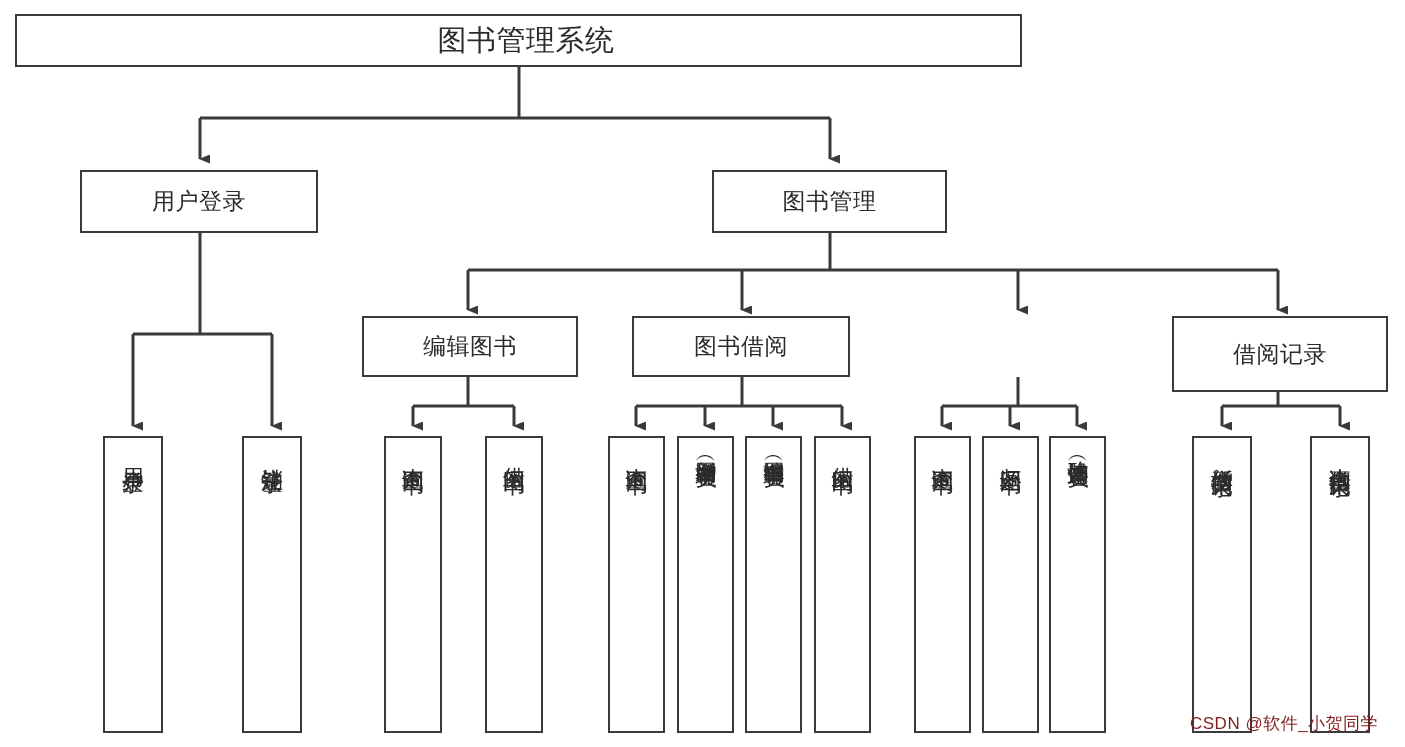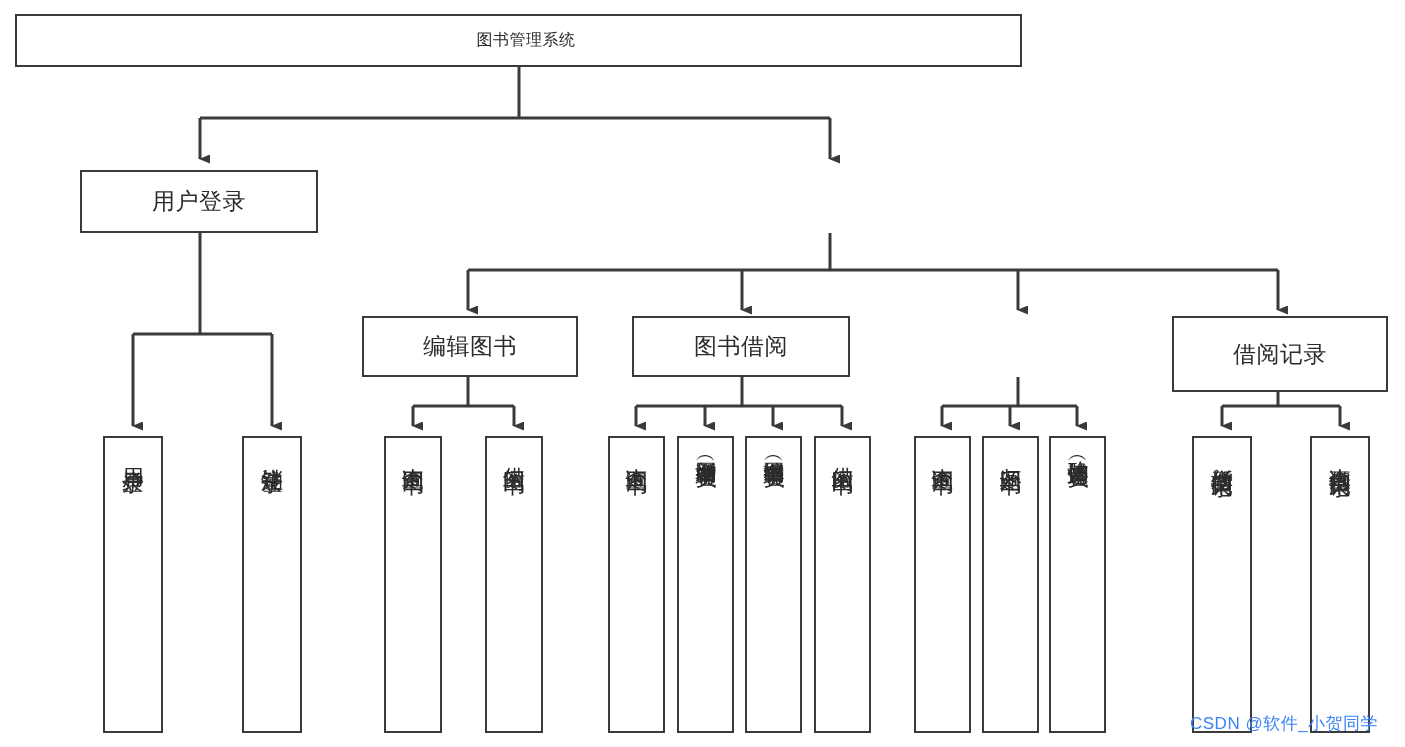--- a/index.html
+++ b/index.html
@@ -42,21 +42,21 @@
     text-align: center;
     line-height: 1.05;
     white-space: nowrap;
   }
   
   .node.horiz .node-label {
     font-size: 23px;
     letter-spacing: 0.5px;
   }
   .node.root .node-label {
-    font-size: 16px;
+    font-size: 29px;
     margin-left: 15px;
   }
   
   .node.vert {
     align-items: flex-start;
     justify-content: center;
     padding-top: 12px;
   }
   .node.vert .node-label {
     writing-mode: vertical-rl;
@@ -68,21 +68,21 @@
   }
   .node.vert.tall-text .node-label {
     font-size: 21px;
     letter-spacing: 1px;
   }
   #watermark {
     position: absolute;
     left: 1190px;
     top: 712px;
     font-size: 17px;
-    color: #3b82f6;
+    color: #7f1d1d;
     white-space: nowrap;
     z-index: 5;
     letter-spacing: 0.5px;
   }
 </style>
 </head>
 <body>
 
 <div id="diagram">
 
@@ -136,20 +136,23 @@
     </g>
   </svg>
 
   <div class="node root horiz" style="left:15px; top:14px; width:1007px; height:53px;">
     <span class="node-label">图书管理系统</span>
   </div>
 
   <div class="node horiz" style="left:80px; top:170px; width:238px; height:63px;">
     <span class="node-label">用户登录</span>
   </div>
+  <div class="node horiz" style="left:712px; top:170px; width:235px; height:63px;">
+    <span class="node-label">图书管理</span>
+  </div>
 
   <div class="node horiz" style="left:362px; top:316px; width:216px; height:61px;">
     <span class="node-label">编辑图书</span>
   </div>
   <div class="node horiz" style="left:632px; top:316px; width:218px; height:61px;">
     <span class="node-label">图书借阅</span>
   </div>
   <div class="node horiz" style="left:1172px; top:316px; width:216px; height:76px;">
     <span class="node-label">借阅记录</span>
   </div>

